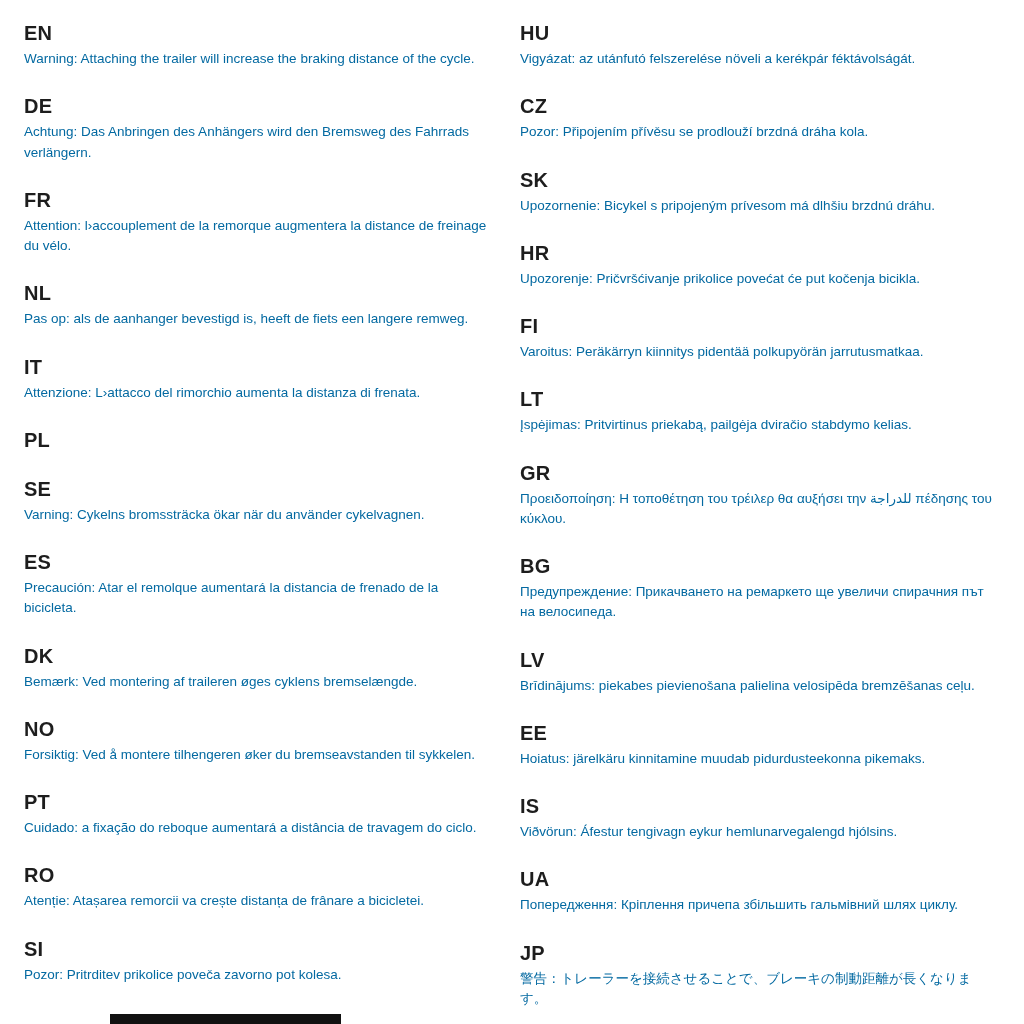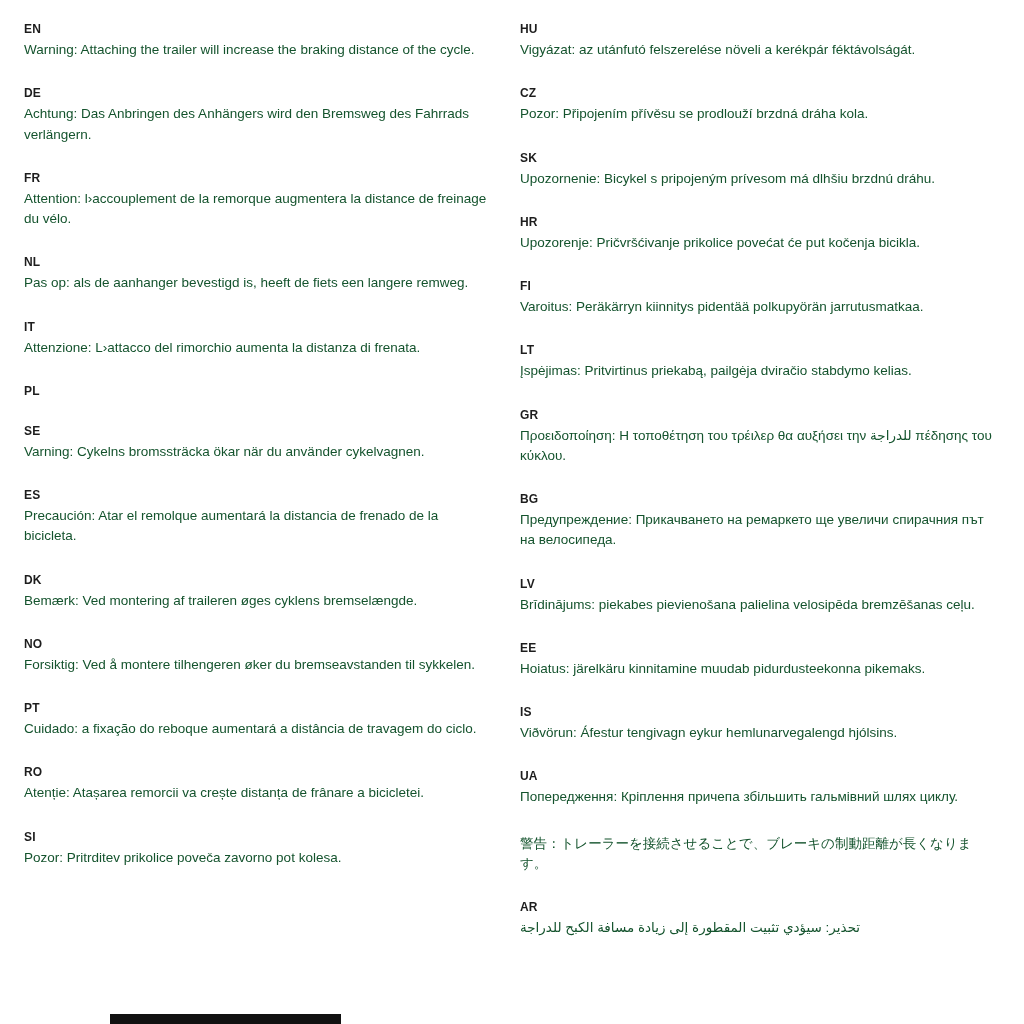--- a/index.html
+++ b/index.html
@@ -20,30 +20,30 @@
   .columns {
     display: grid;
     grid-template-columns: 468px 476px;
     column-gap: 28px;
     align-items: start;
   }
   .entry {
     margin-bottom: 26px;
   }
   .code {
-    font-size: 12px;
+    font-size: 20px;
     font-weight: bold;
     color: #1d1d1d;
     margin: 0 0 4px 0;
     letter-spacing: 0.2px;
   }
   .text {
     font-size: 13.5px;
     line-height: 1.5;
-    color: #14532d;
+    color: #0369a1;
     margin: 0;
   }
   .entry.rtl .code,
   .entry.rtl .text {
     text-align: left;
   }
   .entry.rtl .text {
     direction: rtl;
   }
   .bottom-bar {
@@ -180,20 +180,21 @@
     <h2 class="code">IS</h2>
     <p class="text">Viðvörun: Áfestur tengivagn eykur hemlunarvegalengd hjólsins.</p>
   </section>
 
   <section class="entry">
     <h2 class="code">UA</h2>
     <p class="text">Попередження: Кріплення причепа збільшить гальмівний шлях циклу.</p>
   </section>
 
   <section class="entry">
+    <h2 class="code">JP</h2>
     <p class="text">警告：トレーラーを接続させることで、ブレーキの制動距離が長くなります。</p>
   </section>
 
   <section class="entry rtl">
     <h2 class="code">AR</h2>
     <p class="text">تحذير: سيؤدي تثبيت المقطورة إلى زيادة مسافة الكبح للدراجة</p>
   </section>
 </div>
   </div>
   <div class="bottom-bar"></div>

